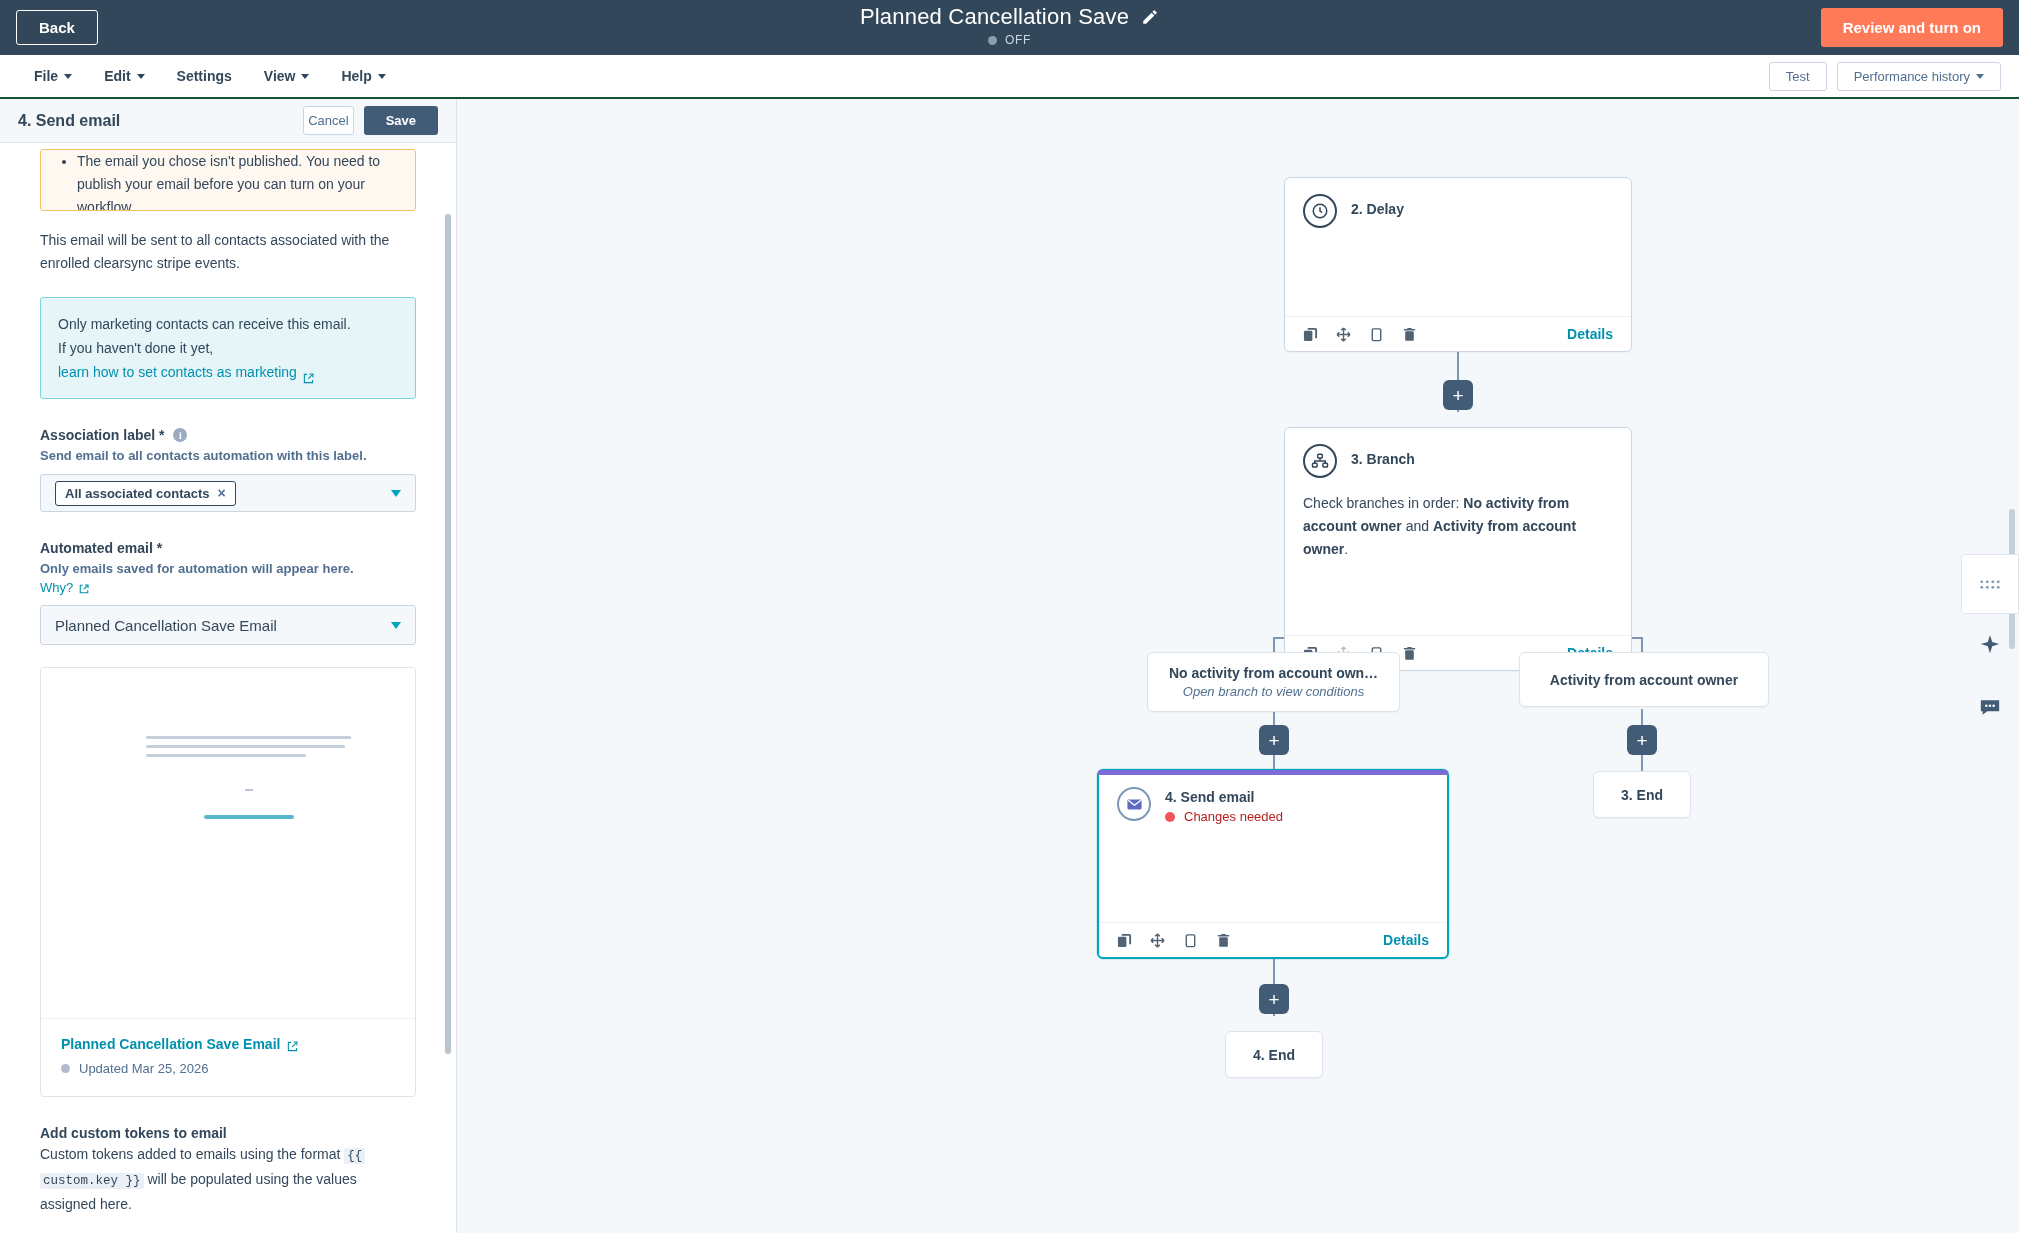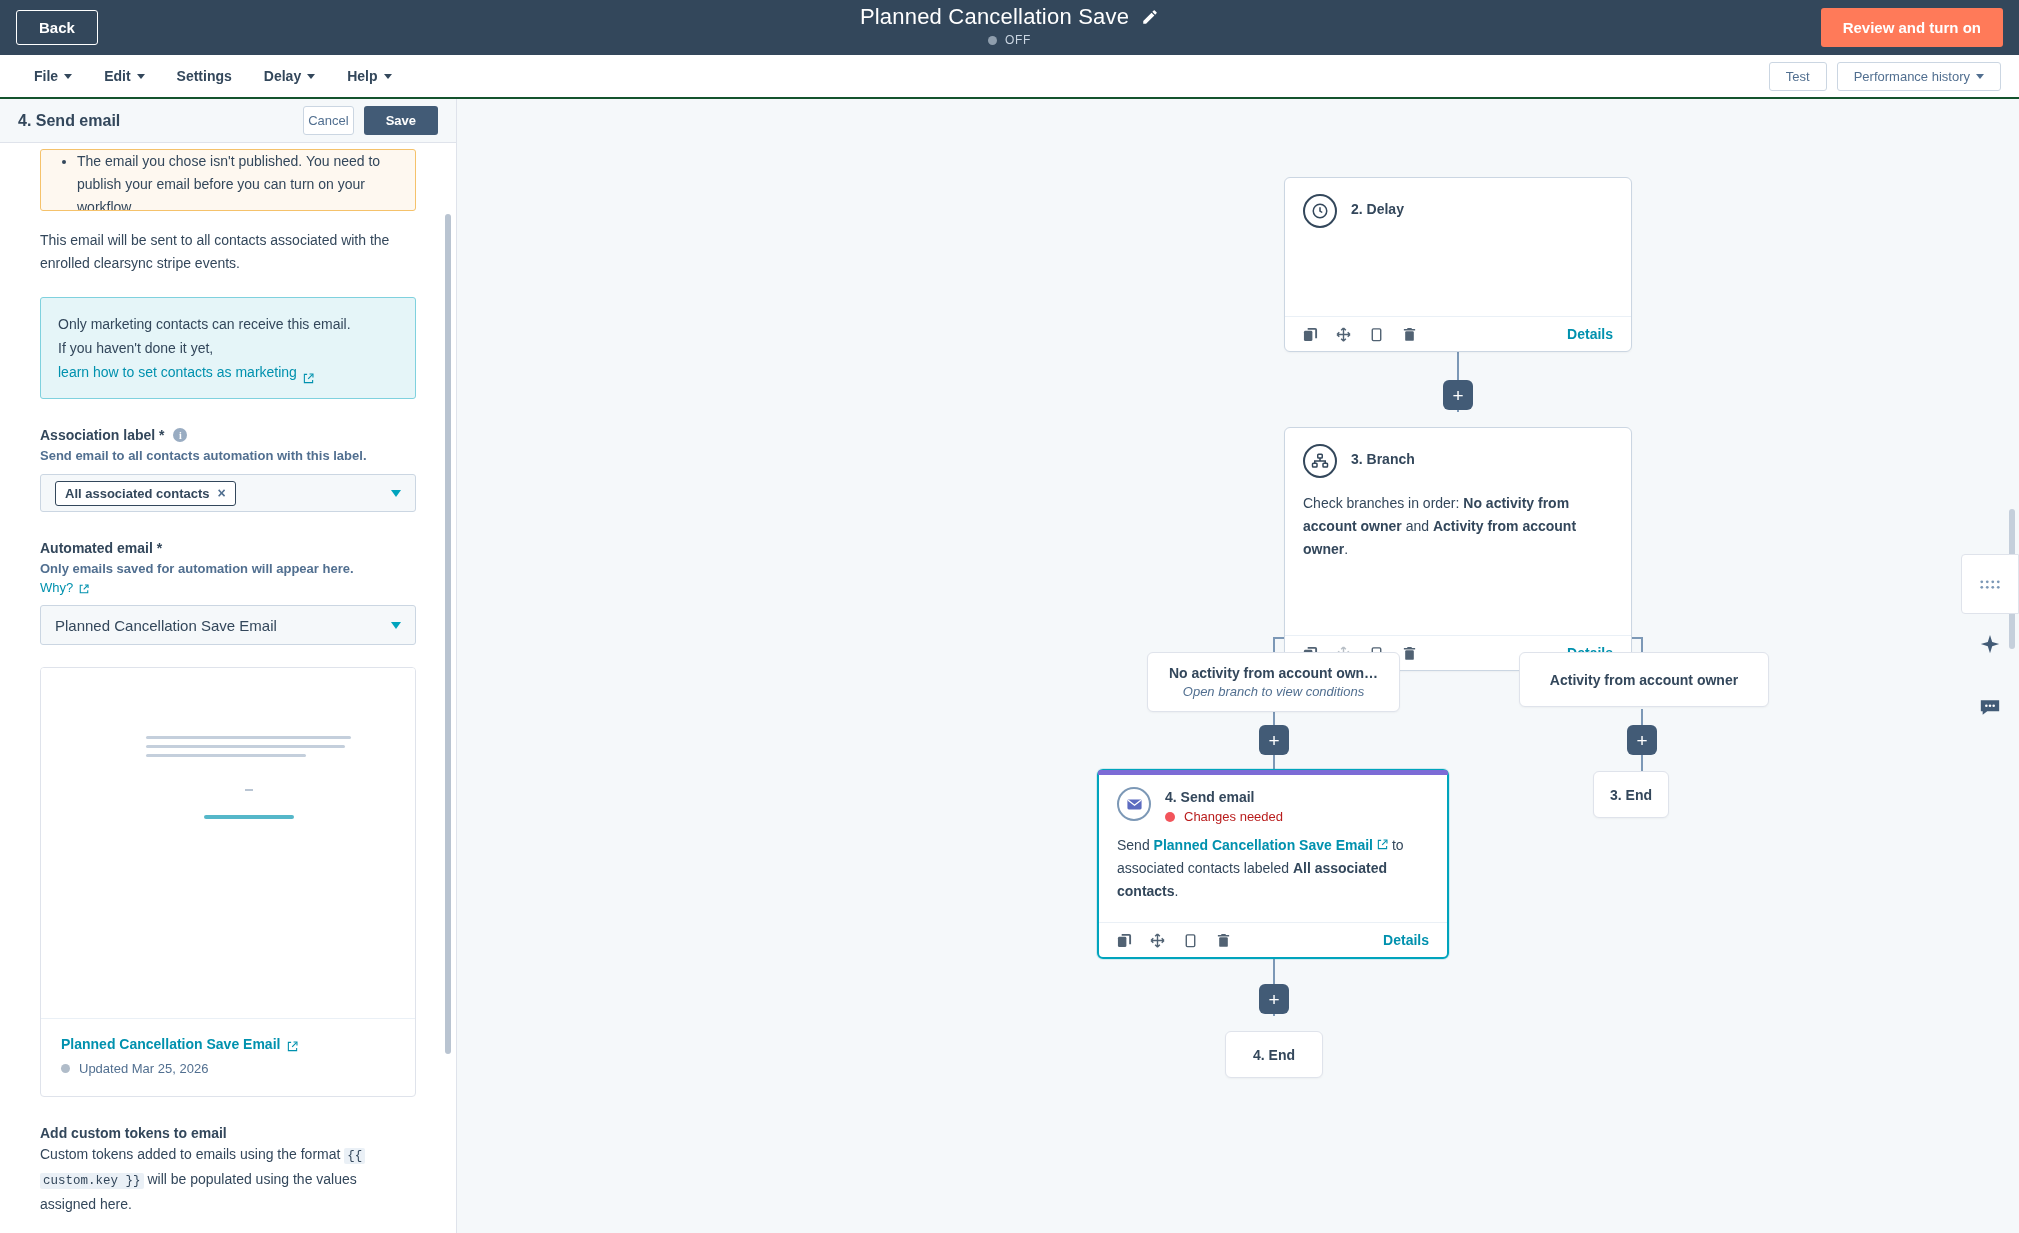--- a/index.html
+++ b/index.html
@@ -273,21 +273,21 @@
     <span class="caret-down"></span>
   </div>
   <div class="menu-item">
     <span>Edit</span>
     <span class="caret-down"></span>
   </div>
   <div class="menu-item">
     <span>Settings</span>
   </div>
   <div class="menu-item">
-    <span>Delay</span>
+    <span>View</span>
     <span class="caret-down"></span>
   </div>
   <div class="menu-item">
     <span>Help</span>
     <span class="caret-down"></span>
   </div>
   <div class="menubar-right">
     <button class="ghost-btn">Test</button>
     <button class="ghost-btn">
       <span>Performance history</span>
@@ -516,47 +516,40 @@
     <div class="branch-t">No activity from account own…</div>
     <div class="branch-s">Open branch to view conditions</div>
   </div>
   <div class="branch-card" style="left:1062px; top:553px; width:250px; height:55px; display:flex; align-items:center; justify-content:center;">
     <div class="branch-t">Activity from account owner</div>
   </div>
 
   <div class="plus-btn" style="left:802px; top:626px;">+</div>
   <div class="plus-btn" style="left:1170px; top:626px;">+</div>
 
-  <div class="end-card" style="left:1136px; top:672px; width:76px; height:47px;">
+  <div class="end-card" style="left:1136px; top:672px; width:98px; height:47px;">
     <span>3. End</span>
   </div>
 
   <div class="node selected" style="left:640px; top:670px; width:352px; height:190px;">
     <div class="node-topbar-purple"></div>
     <div class="node-head" style="padding-top:12px;">
       <div class="node-ic purple">
         <svg viewBox="0 0 24 24" width="17" height="17" fill="#5c6bc0">
           <rect x="2" y="5" width="20" height="14" rx="2"></rect>
           <path d="M3 6l9 7 9-7" fill="none" stroke="#fff" stroke-width="2"></path>
         </svg>
       </div>
       <div>
         <div class="node-title" style="padding-top:2px;">4. Send email</div>
         <div class="node-sub">
           <span class="red-dot"></span>
           <span>Changes needed</span>
         </div>
       </div>
-    </div>
-    <div class="node-body" style="padding-top:10px;">
-      <span>Send </span><a style="color:#0091ae;font-weight:700;text-decoration:none;cursor:pointer;"><span>Planned Cancellation Save Email</span></a><span class="ext-icon" style="margin-left:4px;"><svg viewBox="0 0 16 16" width="11" height="11" fill="none" stroke="#0091ae" stroke-width="1.6">
-              <path d="M6 2H2v12h12V10"></path>
-              <path d="M9.5 1.5H14.5V6.5"></path>
-              <path d="M14 2L7.5 8.5"></path>
-            </svg></span><span> to associated contacts labeled </span><b>All associated contacts</b><span>.</span>
     </div>
     <div class="node-foot" style="position:absolute;bottom:0;left:0;right:0;">
       <span class="foot-ic">
         <svg viewBox="0 0 16 16" fill="#33475b">
               <rect x="1" y="4" width="9" height="11" rx="1.5"></rect>
               <path d="M5 1h8a2 2 0 0 1 2 2v9h-2V3H5z"></path>
             </svg>
       </span>
       <span class="foot-ic">
         <svg viewBox="0 0 16 16" fill="none" stroke="#33475b" stroke-width="1.5">

